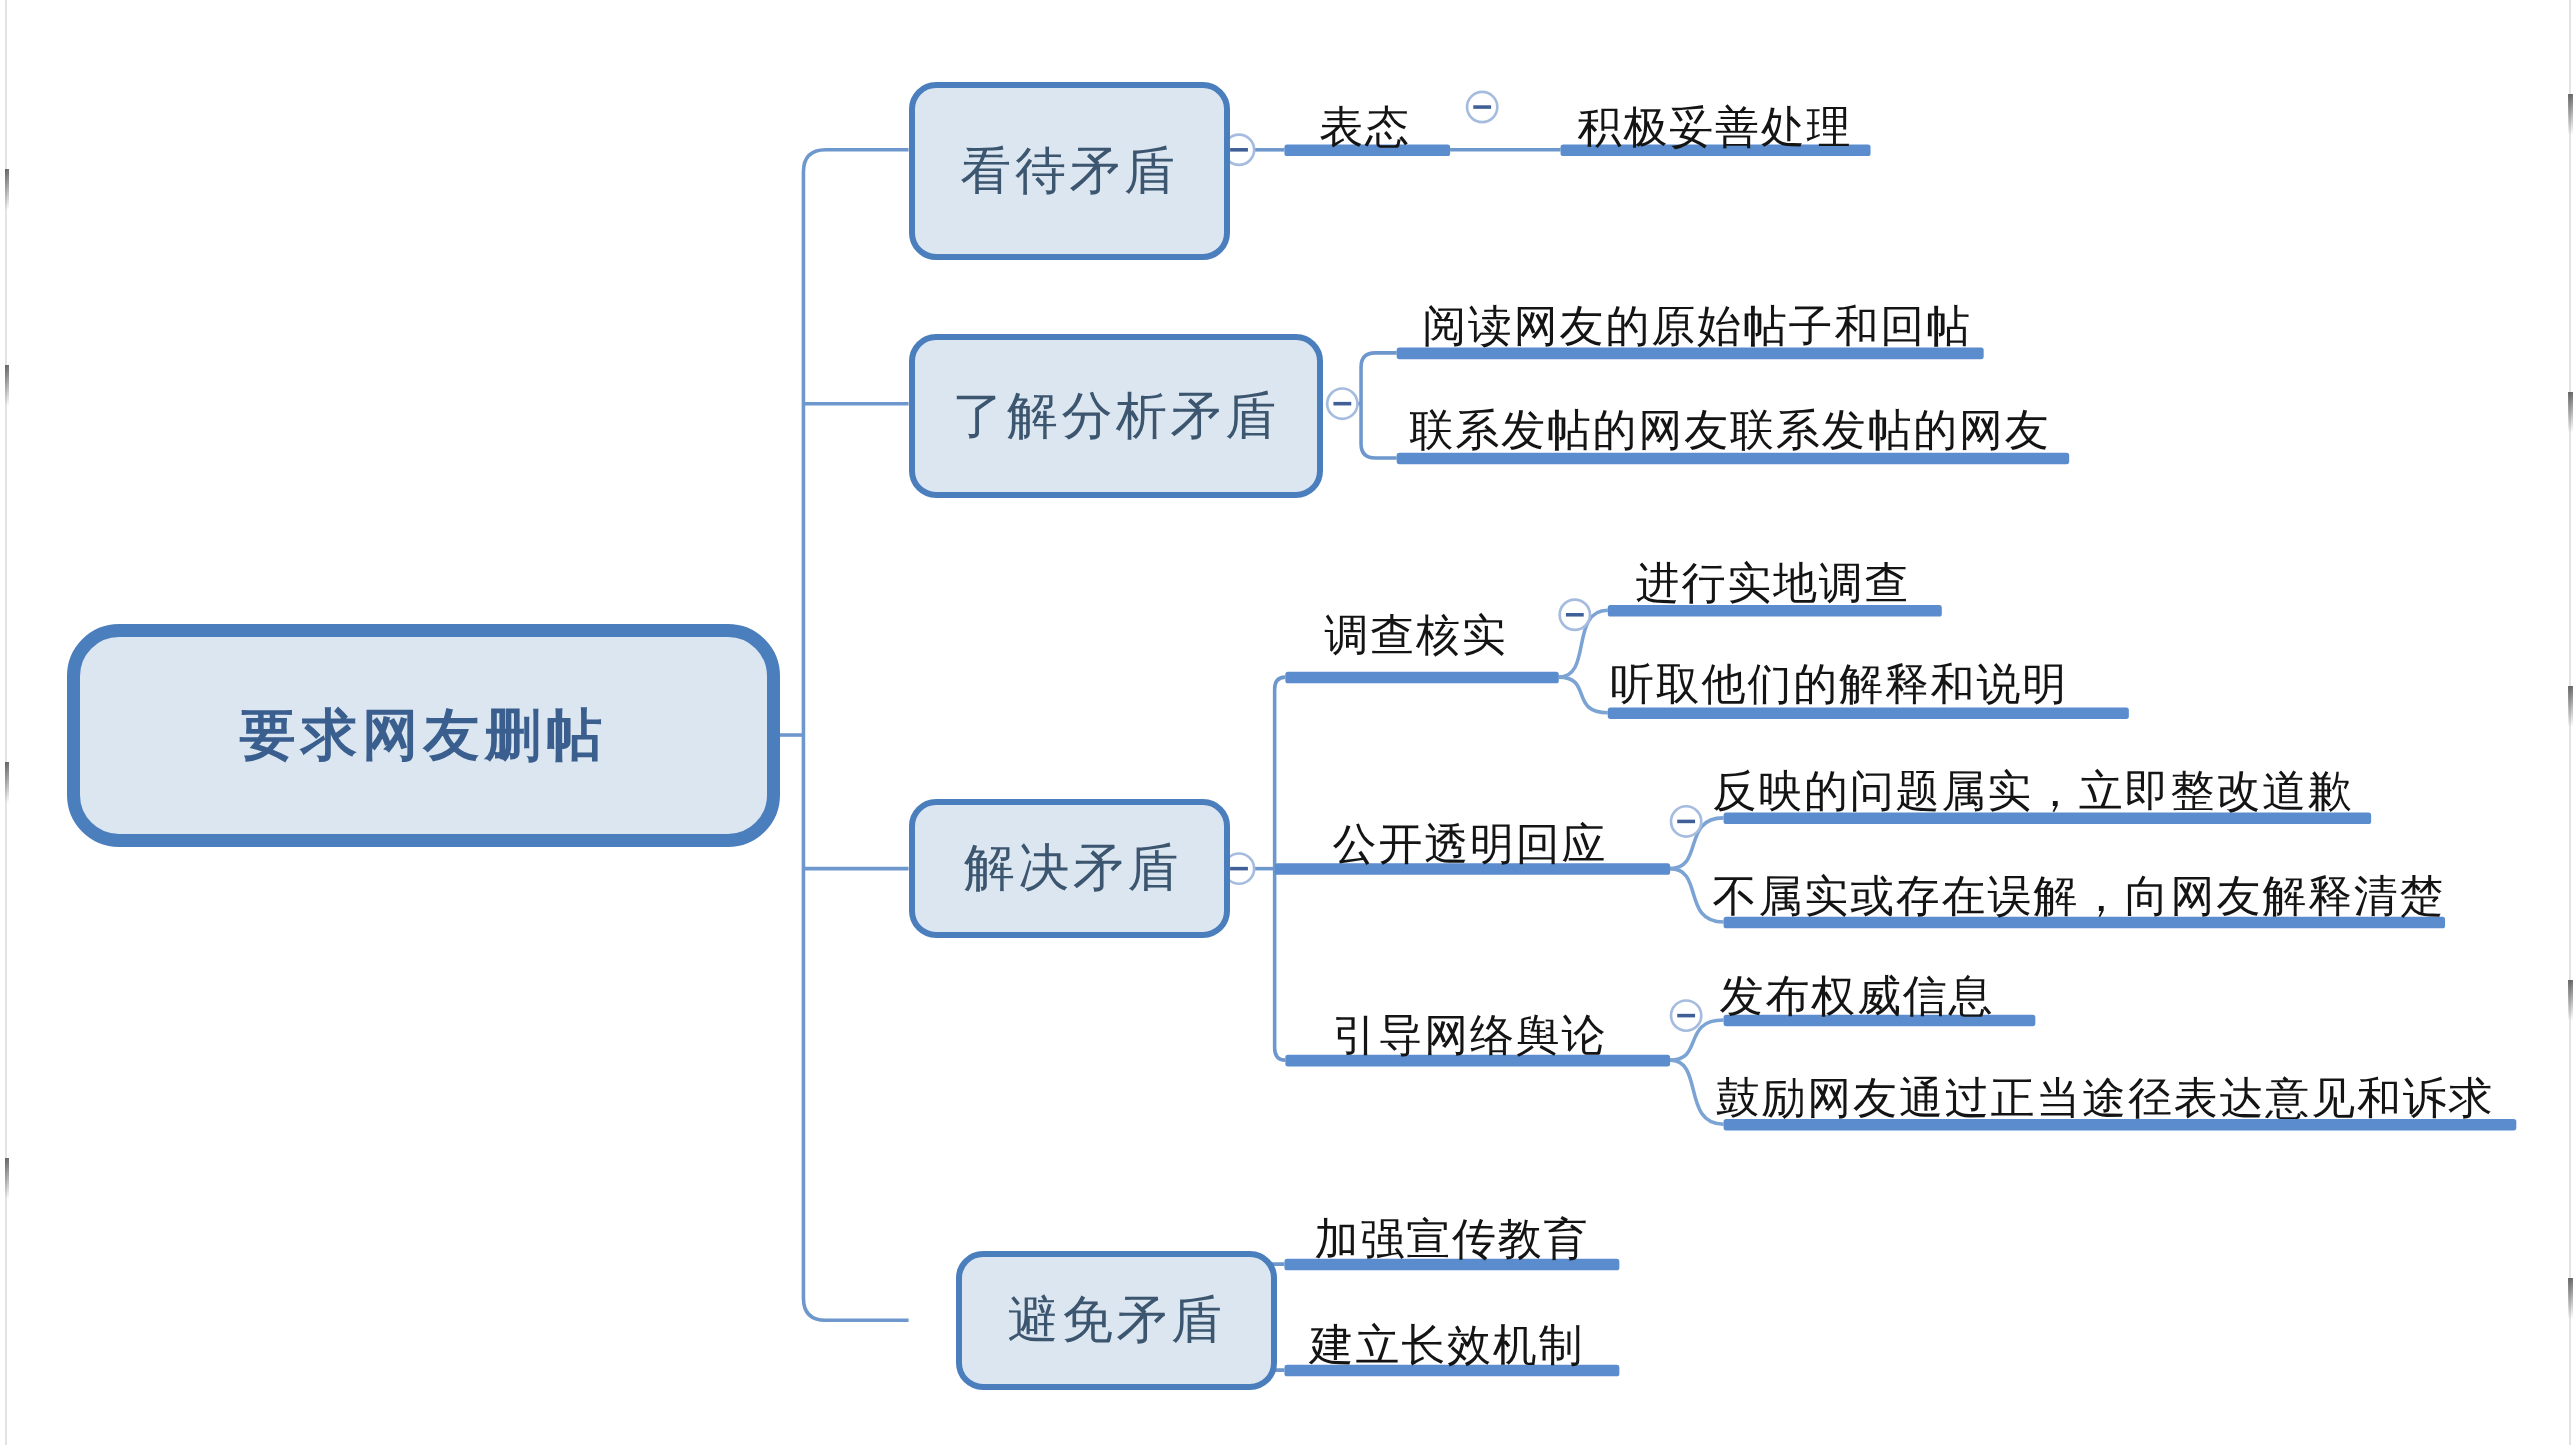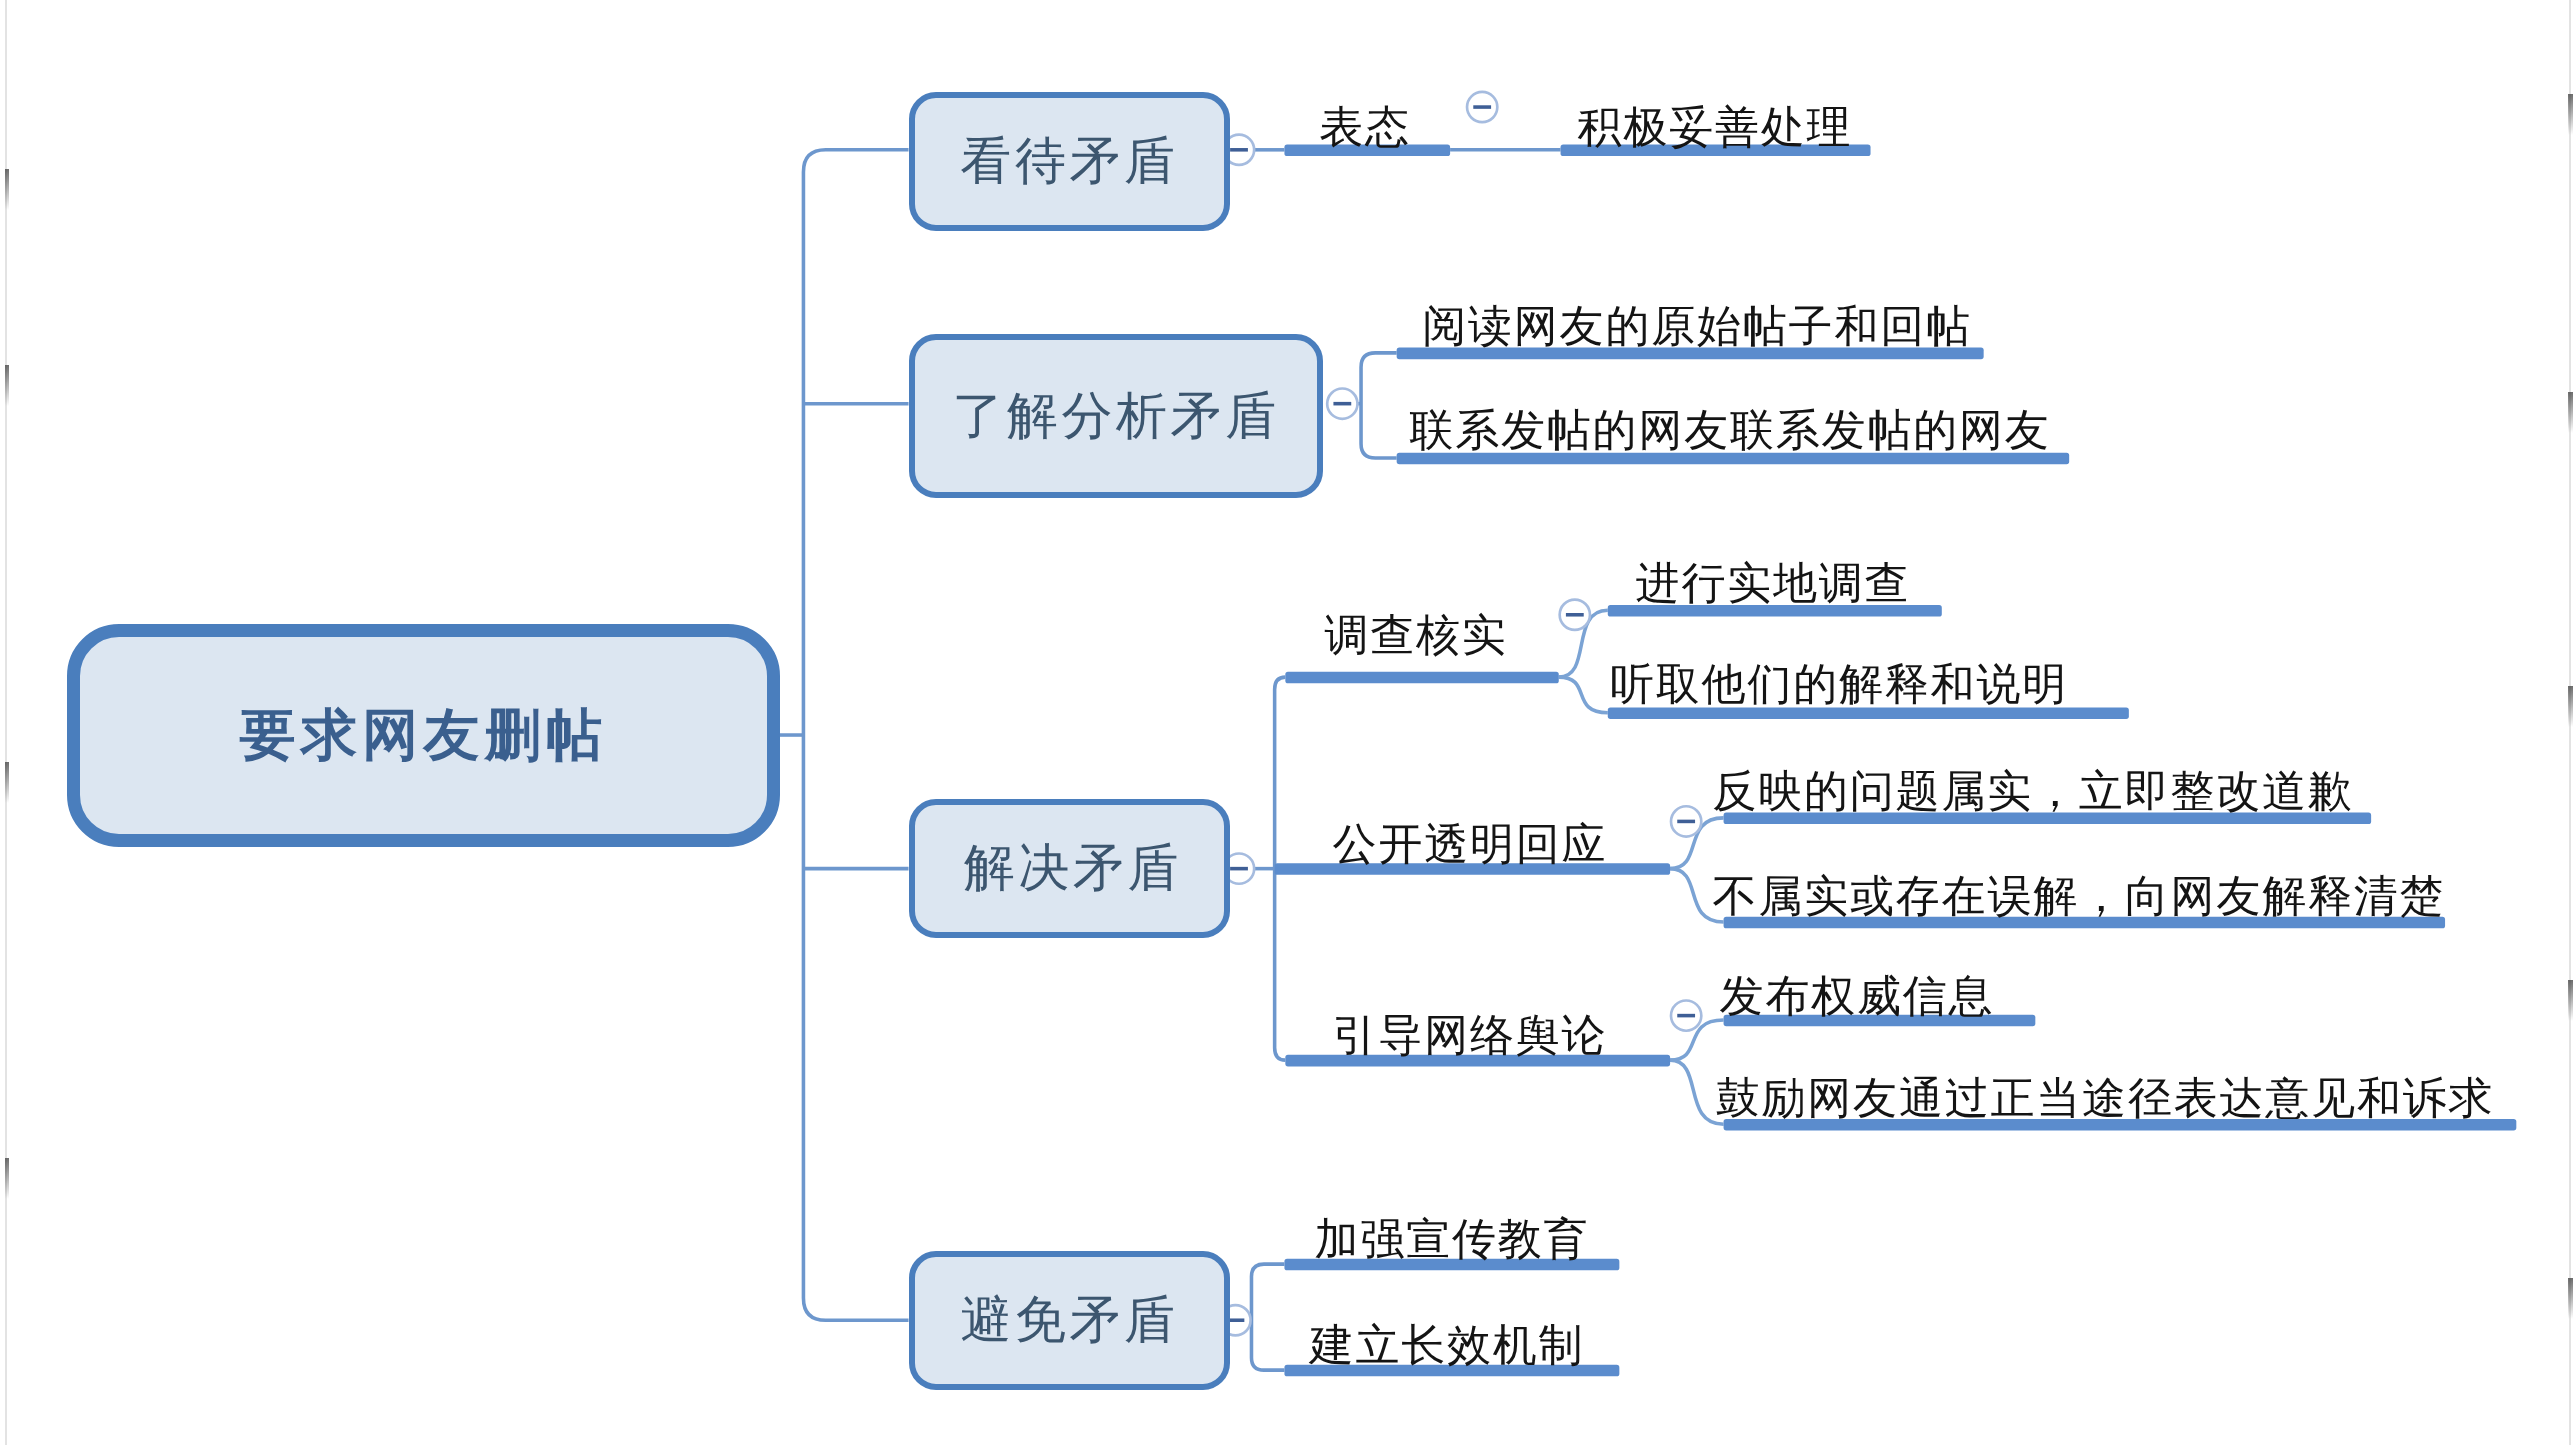--- a/index.html
+++ b/index.html
@@ -14,24 +14,24 @@
     position:absolute;display:flex;align-items:center;justify-content:center;
     background:#dce6f1;border:6.2px solid #4a7ebd;border-radius:27px;
     color:#3c566f;font-size:51px;letter-spacing:3.6px;white-space:nowrap;
     box-sizing:border-box;
   }
   .root{
     left:67px;top:624px;width:713px;height:223px;
     border-width:13.4px;border-radius:52px;
     font-weight:bold;font-size:56px;color:#3a5f8e;letter-spacing:5.3px;
   }
-  .b1{left:909px;top:92px;width:321px;height:139px;}
+  .b1{left:909px;top:82px;width:321px;height:178px;}
   .b2{left:909px;top:334px;width:414px;height:164px;}
   .b3{left:909px;top:799px;width:321px;height:139px;padding-left:7px;}
-  .b4{left:909px;top:1251px;width:321px;height:139px;}
+  .b4{left:956px;top:1251px;width:321px;height:139px;}
 
   
   .topic{
     position:absolute;transform:translate(-50%,-50%);
     color:#141414;font-size:44px;letter-spacing:1.8px;white-space:nowrap;margin-top:20px;
   }
   .t1-1 {left:1365px;top:107px;}
   .t1-1-1{left:1715px;top:107px;}
   .t2-1 {left:1697px;top:306px;}
   .t2-2 {left:1730px;top:410px;}

